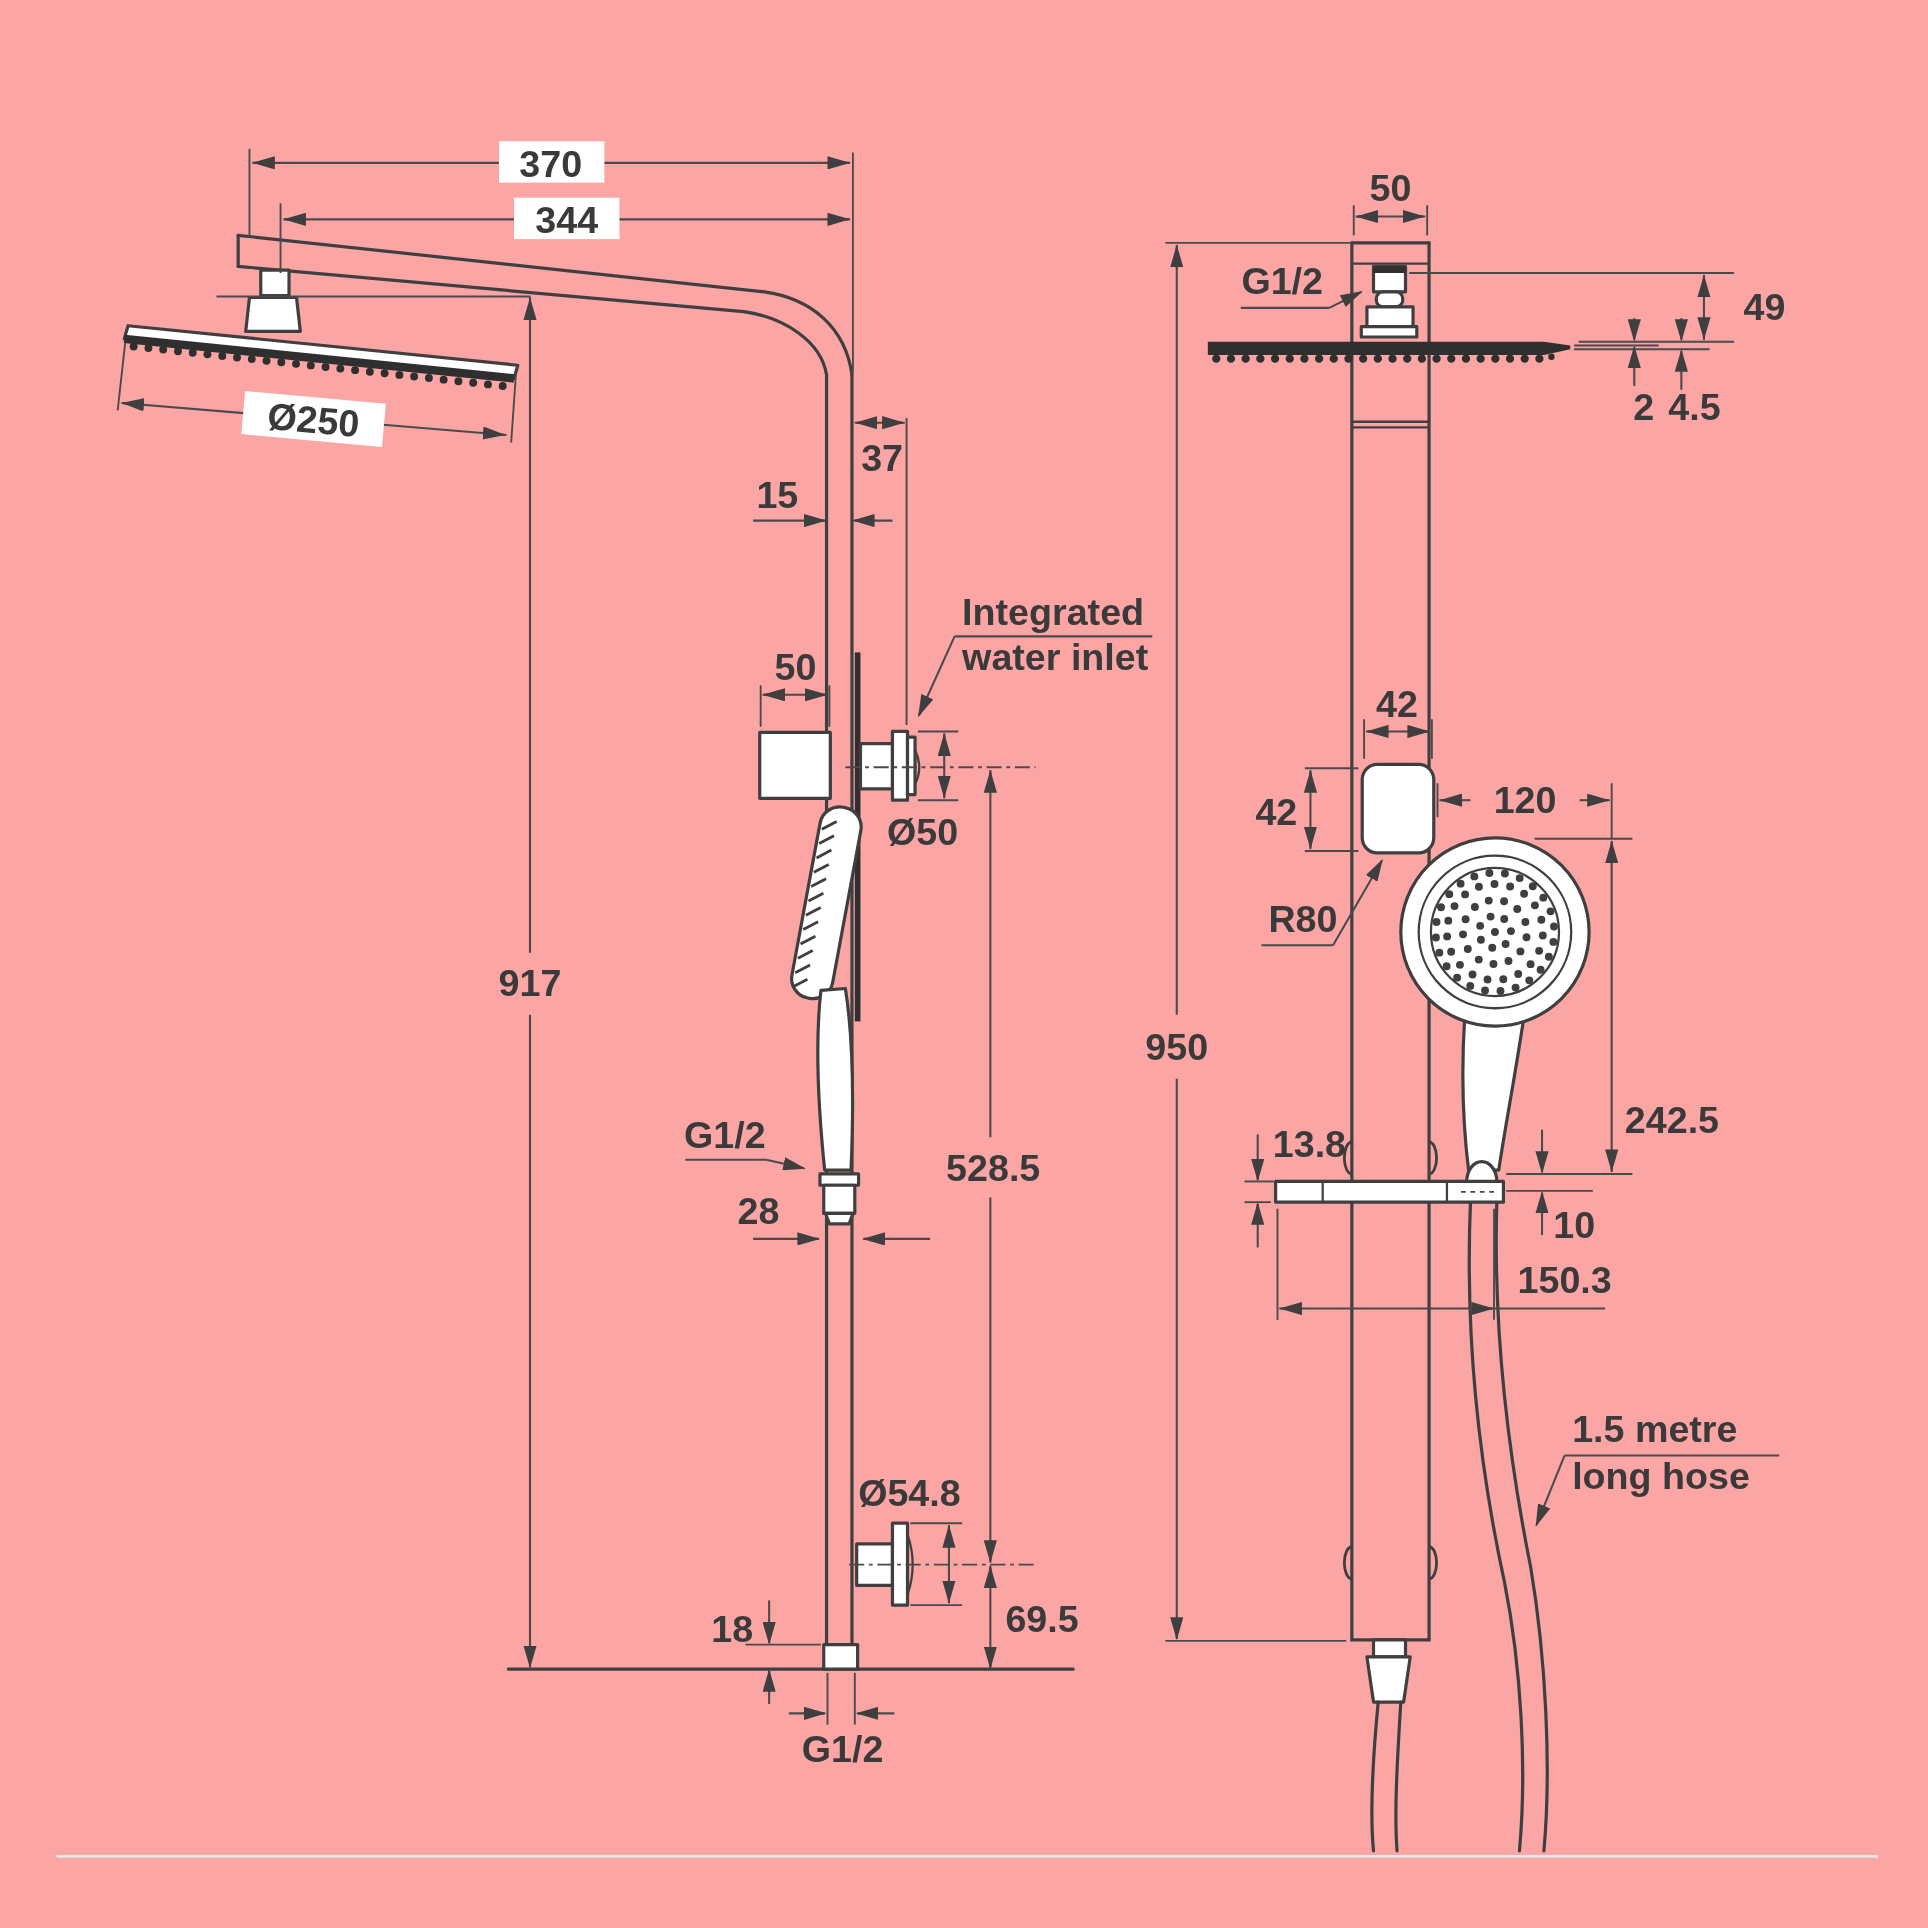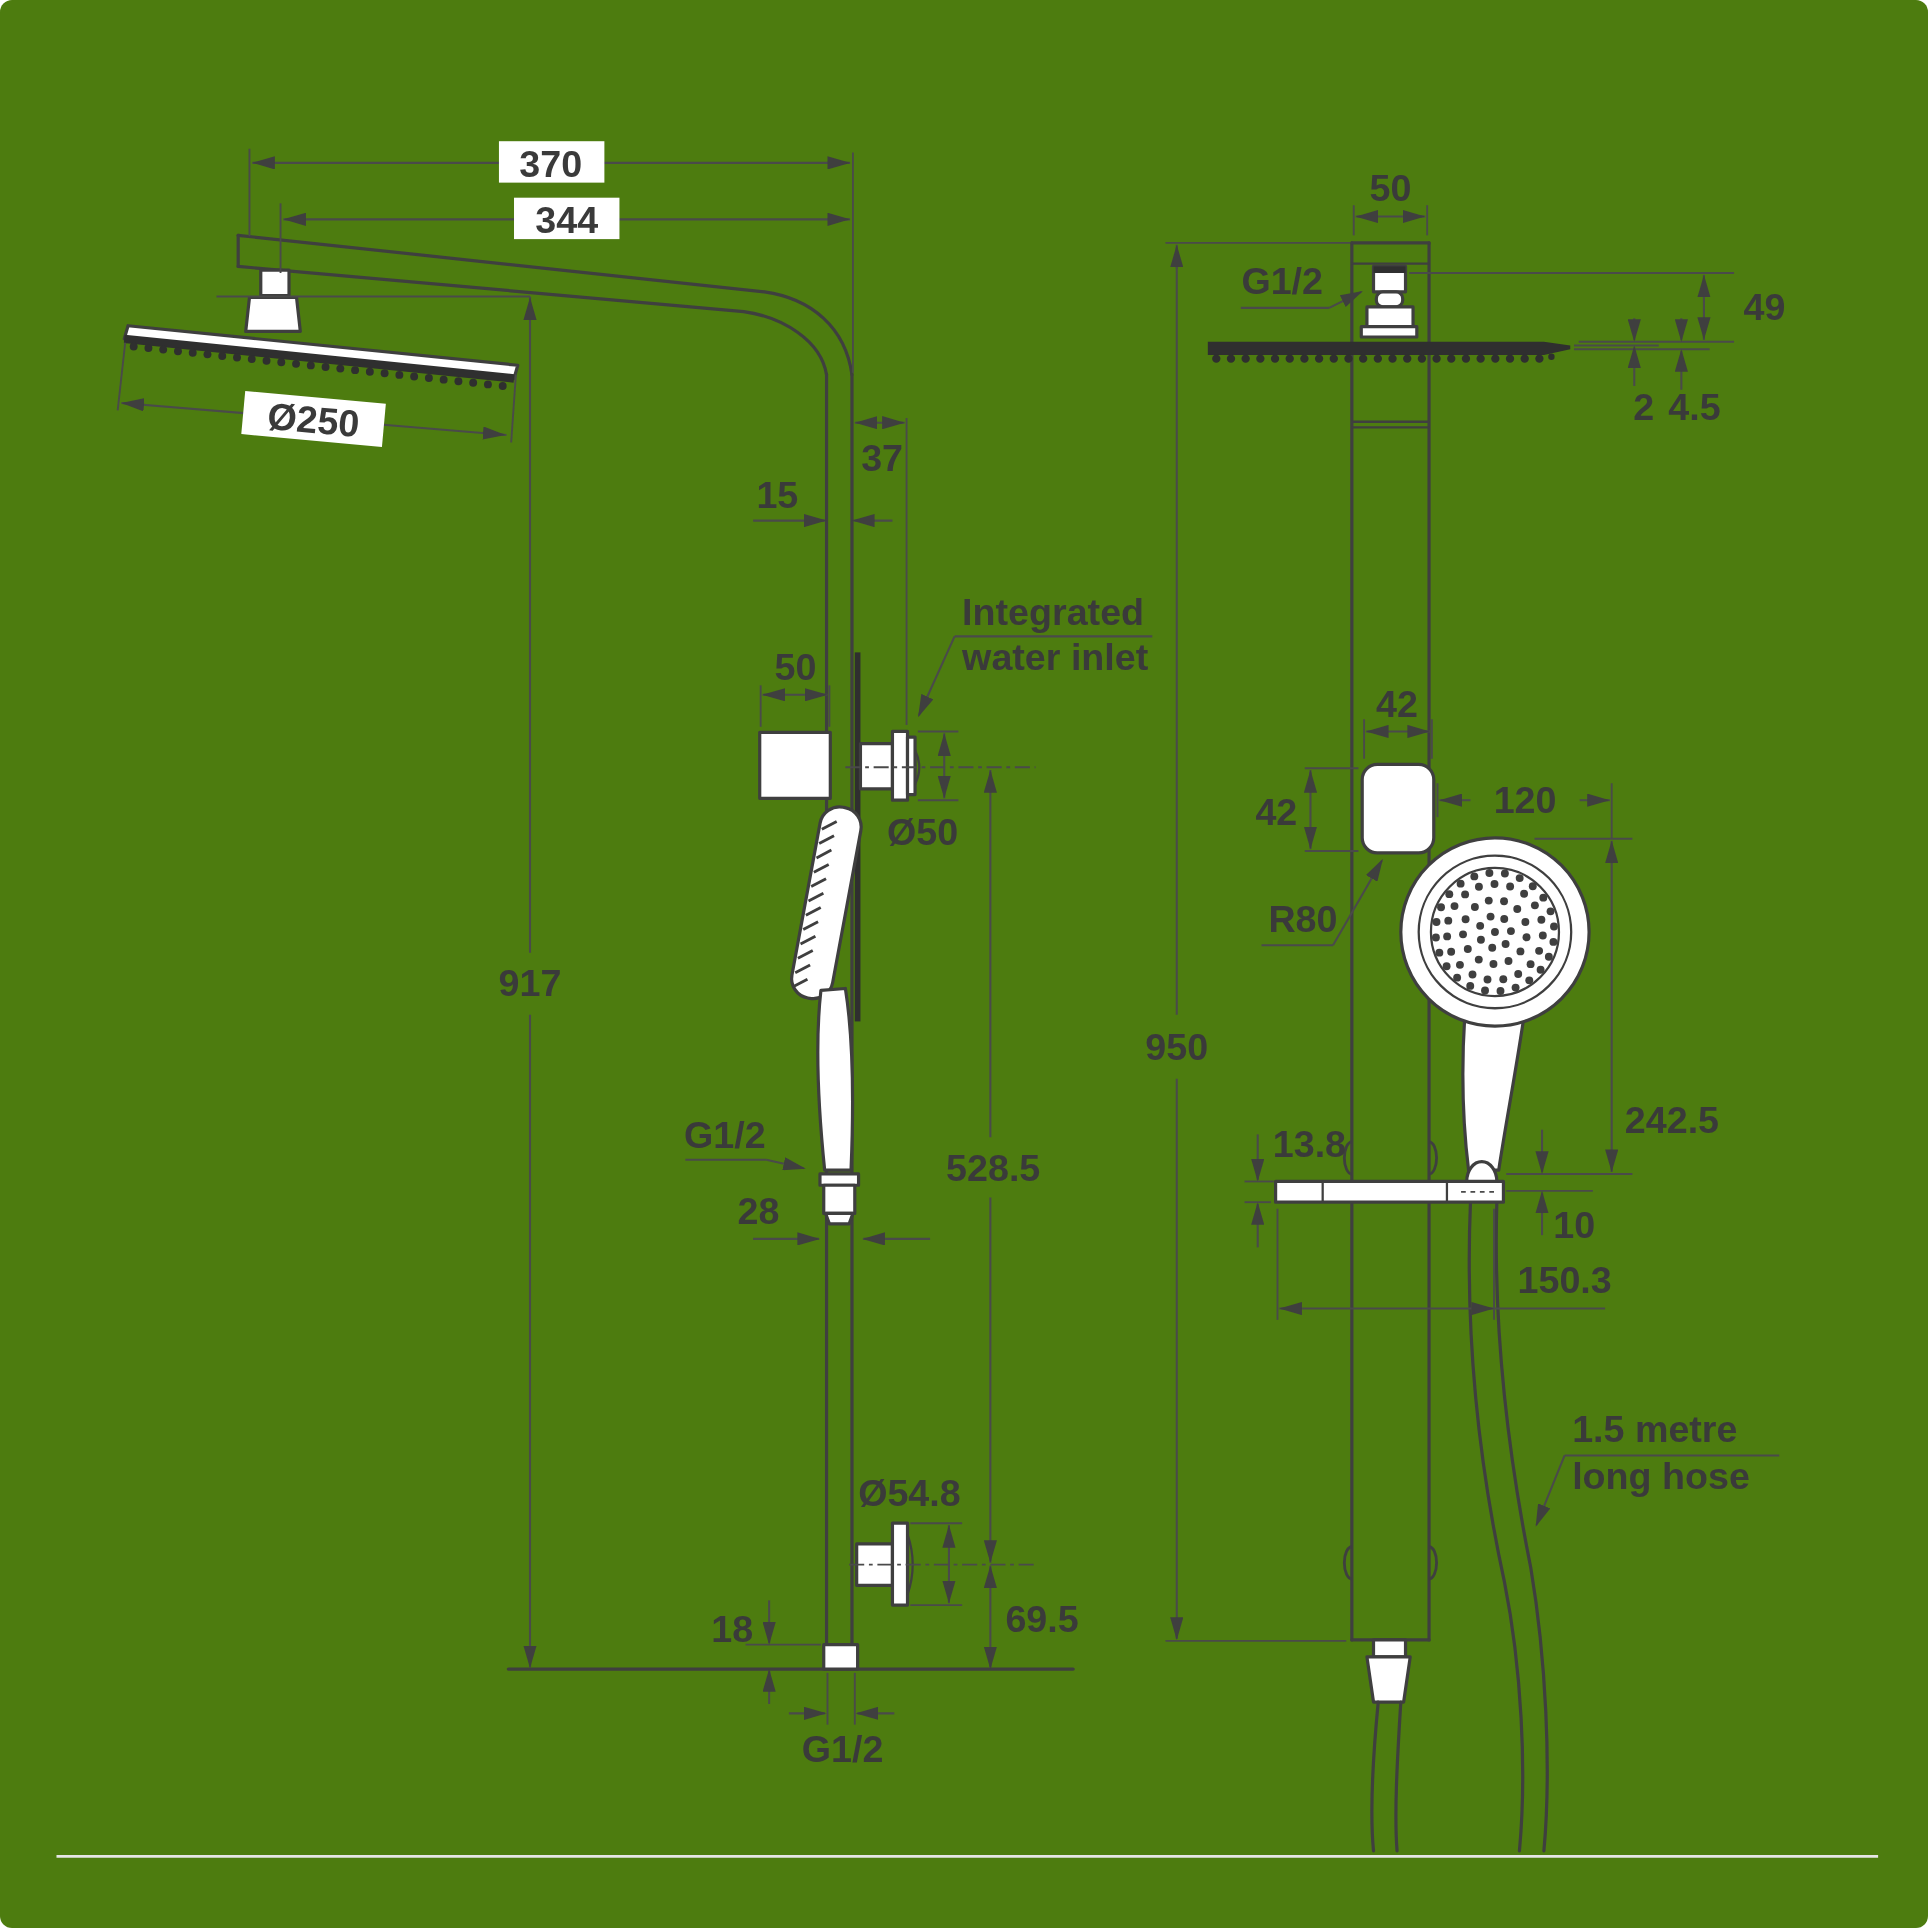--- a/index.html
+++ b/index.html
@@ -1,16 +1,16 @@
 <!DOCTYPE html>
 <html style="font-size:15px"><head>
 <meta charset="utf-8">
 <style>
   html,body{margin:0;padding:0;background:#ffffff;}
-  .page{width:1928px;height:1928px;position:relative;background:#4d7c0f;overflow:hidden;border-radius:12px;}
+  .page{width:1928px;height:1928px;position:relative;background:#fca5a5;overflow:hidden;}
   svg{display:block;}
   .outline{fill:none;stroke:#3f3f3f;stroke-width:3.4;stroke-linecap:round;stroke-linejoin:round;}
   .outline-thin{fill:none;stroke:#3f3f3f;stroke-width:2.4;}
   .fillwhite{fill:#ffffff;stroke:#3f3f3f;stroke-width:3.4;stroke-linejoin:round;}
   .dark{fill:#2f2f2f;stroke:none;}
   .dim{fill:none;stroke:#4a4a4a;stroke-width:2.2;}
   .ext{fill:none;stroke:#4a4a4a;stroke-width:2;}
   .cline{fill:none;stroke:#4a4a4a;stroke-width:2;stroke-dasharray:16 5 4 5;}
   .dash{fill:none;stroke:#4a4a4a;stroke-width:2;stroke-dasharray:5 5;}
   .faint{stroke:#e6e6e6;stroke-width:3;}

